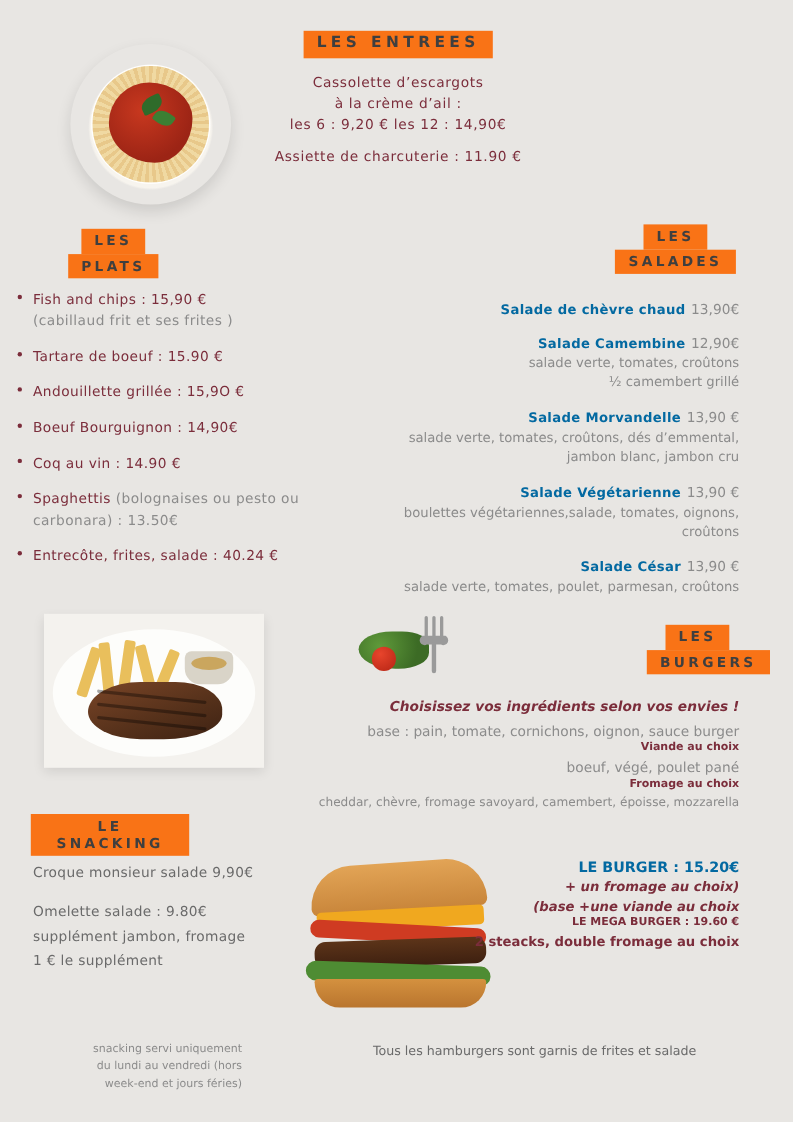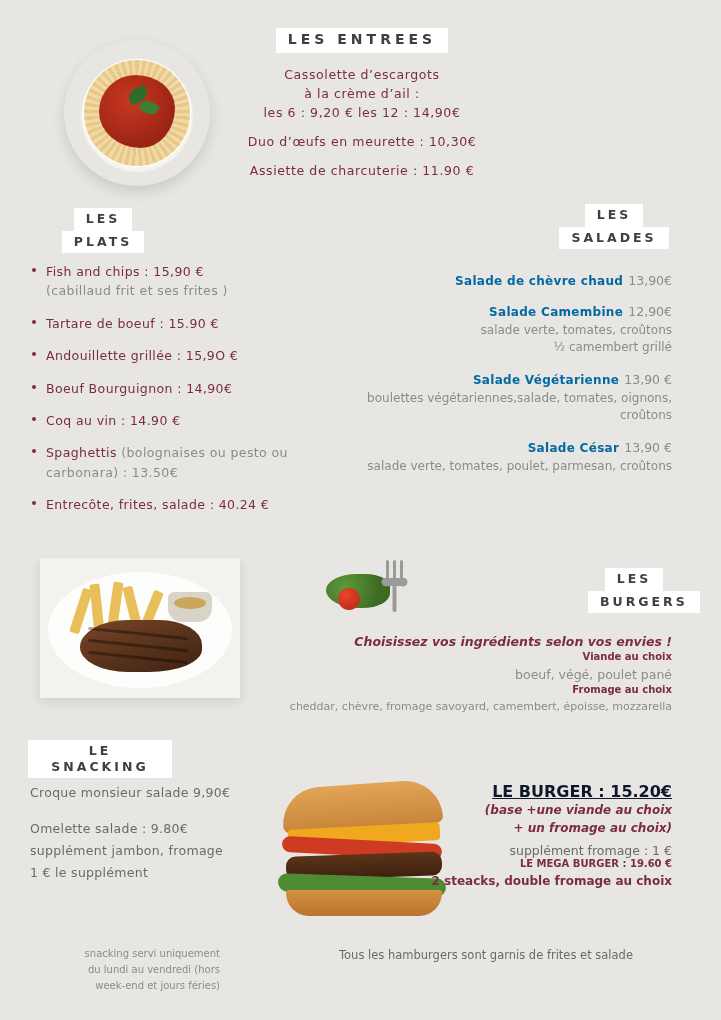--- a/index.html
+++ b/index.html
@@ -9,21 +9,21 @@
     background:#e8e6e3;
     font-family:"DejaVu Sans", sans-serif;
     color:#4a4a4a;
     position:relative;
     overflow:hidden;
   }
   .page { position:relative; width:721px; height:1020px; }
 
   .hl {
     display:inline-block;
-    background:#ffffff;
+    background:#f97316;
     padding:3px 12px 4px 12px;
     letter-spacing:3px;
     font-weight:700;
     color:#3f3f3f;
     line-height:1.25;
   }
 
   
   .entrees { position:absolute; left:232px; top:28px; width:260px; text-align:center; }
   .entrees .hl { font-size:14px; letter-spacing:4px; }
@@ -54,21 +54,21 @@
   }
   .pasta .basil1, .pasta .basil2 {
     position:absolute; background:#2f6b2a; border-radius:60% 10% 60% 10%;
   }
   .pasta .basil1 { left:44%; top:33%; width:20px; height:14px; transform:rotate(-25deg); }
   .pasta .basil2 { left:52%; top:42%; width:18px; height:13px; transform:rotate(35deg); background:#3c7f33; }
 
   
   .plats-title { position:absolute; left:48px; top:208px; width:110px; text-align:center; }
   .plats-title .hl { font-size:12.5px; letter-spacing:3px; }
-  .plats { position:absolute; left:32px; top:262px; width:290px; }
+  .plats { position:absolute; left:16px; top:262px; width:290px; }
   .plats li {
     list-style:none;
     color:#7b2d3b;
     font-size:12.5px;
     letter-spacing:.4px;
     margin-bottom:13px;
     position:relative;
     padding-left:14px;
     line-height:1.55;
   }
@@ -178,21 +178,21 @@
     left:6px; top:98px; width:168px; height:18px;
     background:#4e8c33; border-radius:10px; transform:rotate(2deg);
   }
   .bb.botbun {
     left:14px; top:112px; width:156px; height:26px;
     background:linear-gradient(180deg,#d4913f,#b9752e); border-radius:8px 8px 60px 60px;
   }
 
   
   .bprices { position:absolute; left:400px; top:782px; width:272px; text-align:right; }
-  .bprices .big { color:#0f172a; font-weight:700; font-size:16px;text-decoration:underline; }
+  .bprices .big { color:#0369a1; font-weight:700; font-size:13px; }
   .bprices .it { color:#7b2d3b; font-style:italic; font-weight:700; font-size:12px; line-height:1.5; }
   .bprices .reg { color:#6a6a6a; font-size:12.5px; margin-top:6px; }
   .bprices .mega { color:#7b2d3b; font-weight:700; font-size:10px; }
   .bprices .megasub { color:#7b2d3b; font-weight:700; font-size:12px; margin-top:5px; }
   .footer-note { position:absolute; left:300px; top:948px; width:372px; text-align:center; color:#6a6a6a; font-size:11.5px; }
 </style>
 </head>
 <body>
 
 <div class="page">
@@ -205,23 +205,20 @@
   </div>
 
   <div class="entrees">
     <div><span class="hl">LES ENTREES</span></div>
     <div class="blk">
       <div class="line">Cassolette d’escargots</div>
       <div class="line">à la crème d’ail :</div>
       <div class="line">les 6 : 9,20 € les 12 : 14,90€</div>
     </div>
     <div class="blk">
-      <div class="line">Duo d’œufs en meurette : 10,30€</div>
-    </div>
-    <div class="blk">
       <div class="line">Assiette de charcuterie : 11.90 €</div>
     </div>
   </div>
 
   <div class="plats-title">
     <span class="hl">LES</span><br>
     <span class="hl">PLATS</span>
   </div>
 
   <div class="plats">
@@ -260,20 +257,26 @@
   <div class="salades">
     <div class="item" style="margin-top:26px;">
       <span class="nm">Salade de chèvre chaud</span>
       <span class="pr">13,90€</span>
     </div>
     <div class="item">
       <span class="nm">Salade Camembine</span>
       <span class="pr">12,90€</span>
       <div class="ing" style="white-space:pre-line">salade verte, tomates, croûtons
 ½ camembert grillé</div>
+    </div>
+    <div class="item">
+      <span class="nm">Salade Morvandelle</span>
+      <span class="pr">13,90 €</span>
+      <div class="ing" style="white-space:pre-line">salade verte, tomates, croûtons, dés d’emmental,
+jambon blanc, jambon cru</div>
     </div>
     <div class="item">
       <span class="nm">Salade Végétarienne</span>
       <span class="pr">13,90 €</span>
       <div class="ing" style="white-space:pre-line">boulettes végétariennes,salade, tomates, oignons,
 croûtons</div>
     </div>
     <div class="item">
       <span class="nm">Salade César</span>
       <span class="pr">13,90 €</span>
@@ -309,20 +312,21 @@
     </svg>
   </div>
 
   <div class="burgers-title">
     <span class="hl">LES</span><br>
     <span class="hl">BURGERS</span>
   </div>
 
   <div class="burgers">
     <div class="tag">Choisissez vos ingrédients selon vos envies !</div>
+    <div class="base">base : pain, tomate, cornichons, oignon, sauce burger</div>
     <div class="hdr">Viande au choix</div>
     <div class="sub">boeuf, végé, poulet pané</div>
     <div class="hdr">Fromage au choix</div>
     <div class="sub small">cheddar, chèvre, fromage savoyard, camembert, époisse, mozzarella</div>
   </div>
 
   <div class="snack-title">
     <span class="hl">LE SNACKING</span>
   </div>
   <div class="snack">
@@ -339,22 +343,21 @@
     <div class="bb topbun"></div>
     <div class="bb cheese"></div>
     <div class="bb tomato"></div>
     <div class="bb patty"></div>
     <div class="bb lettuce"></div>
     <div class="bb botbun"></div>
   </div>
 
   <div class="bprices">
     <div class="big">LE BURGER : 15.20€</div>
+    <div class="it">+ un fromage au choix)</div>
     <div class="it">(base +une viande au choix</div>
-    <div class="it">+ un fromage au choix)</div>
-    <div class="reg">supplément fromage : 1 €</div>
     <div class="mega">LE MEGA BURGER : 19.60 €</div>
     <div class="megasub">2 steacks, double fromage au choix</div>
   </div>
 
   <div class="footer-note">Tous les hamburgers sont garnis de frites et salade</div>
 
 </div>
 
 </body></html>

